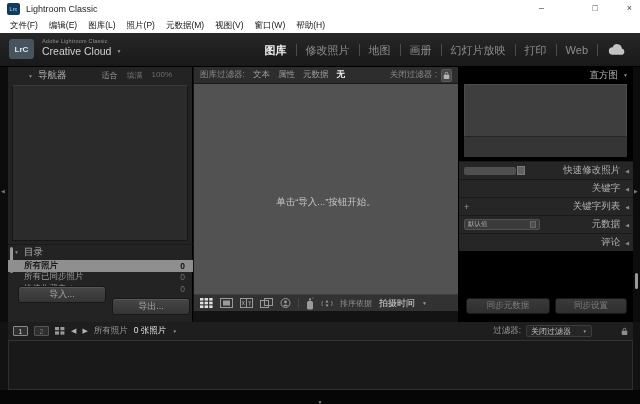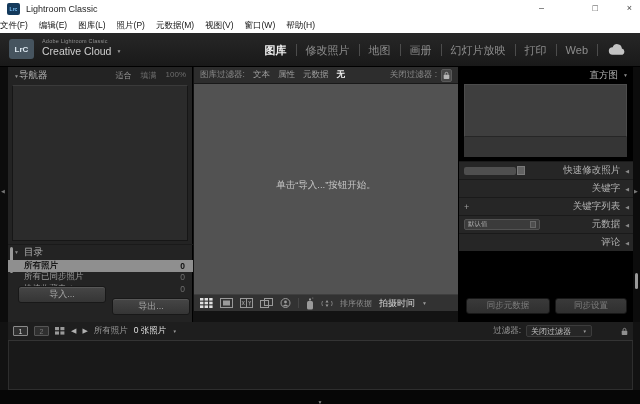--- a/index.html
+++ b/index.html
@@ -7,21 +7,21 @@
   .screen{position:relative;width:640px;height:404px;overflow:hidden;background:#fff;}
   .abs{position:absolute;}
 
   
   .titlebar{left:0;top:0;width:640px;height:18px;background:#ffffff;}
   .tb-icon{left:7px;top:3px;width:13px;height:12px;background:#14за;background:#143a5c;color:#7cc0f5;
     font-size:5px;font-weight:bold;border-radius:2px;display:flex;align-items:center;justify-content:center;}
   .tb-title{left:26px;top:4px;font-size:9px;color:#1f1f1f;}
   .tb-btn{top:2px;font-size:9px;color:#444;line-height:13px;}
   .menubar{left:0;top:18px;width:640px;height:15px;background:#ffffff;display:flex;align-items:center;
-    gap:11px;padding-left:0;font-size:8.5px;color:#141414;}
+    gap:11px;padding-left:10px;font-size:8.5px;color:#141414;}
   .menu-item{cursor:default;}
 
   
   .app{left:0;top:33px;width:640px;height:371px;background:#121212;}
 
   .header{left:0;top:0;width:640px;height:34px;background:linear-gradient(#272727,#191919);border-bottom:1px solid #000;}
   .lrc-logo{left:9px;top:6px;width:25px;height:20px;border-radius:3px;background:#46545f;color:#dde8f1;
     font-size:8px;font-weight:bold;display:flex;align-items:center;justify-content:center;}
   .app-name{left:42px;top:5px;font-size:5.5px;color:#8f8f8f;letter-spacing:.2px;}
   .account-row{left:42px;top:12px;display:flex;align-items:center;gap:5px;}
@@ -32,21 +32,21 @@
   .module.active{color:#f0f0f0;font-weight:bold;}
   .mod-div{width:1px;height:12px;background:#4c4c4c;}
 
   
   .strip{top:34px;width:8px;height:255px;background:#0c0c0c;}
   .strip .arrow{position:absolute;top:121px;left:1px;font-size:5px;color:#777;}
   .strip .thumb{position:absolute;left:2px;width:3px;border-radius:2px;background:#9a9a9a;}
 
   
   .left-panel{left:8px;top:34px;width:185px;height:255px;background:#232323;border-right:1px solid #000;}
-  .sec-header{display:flex;align-items:center;padding:0 6px;height:17px;}
+  .sec-header{display:flex;align-items:center;padding:0 20px;gap:5px;height:17px;}
   .sec-title{font-size:9.5px;color:#b4b4b4;}
   .disc{font-size:5px;color:#8a8a8a;}
   .zoomlbls{margin-left:auto;display:flex;gap:9px;}
   .zoomlbls span{font-size:8px;color:#6e6e6e;}
   .zoomlbls .zl-fit{color:#949494;}
   .nav-box{left:4px;top:18px;width:176px;height:156px;background:#2b2b2b;border:1px solid #161616;border-top-color:#3a3a3a;}
   .lp-thumb{left:2px;top:180px;width:3px;height:26px;background:#9a9a9a;border-radius:2px;}
   .cat-header{left:0;top:177px;width:185px;height:15px;display:flex;align-items:center;gap:5px;padding:0 6px;border-top:1px solid #1a1a1a;}
   .cat-rows{left:0;top:193px;width:185px;}
   .cat-row{height:11.5px;display:flex;align-items:center;padding:0 8px 0 16px;font-size:8.5px;color:#9c9c9c;}
@@ -62,21 +62,21 @@
   .center{left:194px;top:34px;width:264px;height:255px;background:#131313;}
   .filter-bar{left:0;top:0;width:264px;height:17px;background:#2d2d2d;border-bottom:1px solid #191919;
     display:flex;align-items:center;gap:8px;padding:0 6px;}
   .fb-label{font-size:8.5px;color:#8a8a8a;}
   .fb-tab{font-size:8.5px;color:#9c9c9c;}
   .fb-tab.active{color:#f2f2f2;font-weight:bold;}
   .fb-right{margin-left:auto;display:flex;align-items:center;gap:4px;}
   .lockbox{width:11px;height:13px;background:#474747;border:1px solid #5a5a5a;border-radius:2px;
     display:flex;align-items:center;justify-content:center;}
   .grid-area{left:0;top:17px;width:264px;height:216px;background:#525252;text-align:center;}
-  .empty-msg{padding-top:95px;font-size:9.5px;color:#c6c6c6;}
+  .empty-msg{padding-top:95px;font-size:9.5px;color:#c6c6c6;margin-top:17px;}
   .toolbar{left:0;top:227px;width:264px;height:17px;background:#323232;border-top:1px solid #3f3f3f;
     display:flex;align-items:center;gap:7px;padding:0 6px;}
   .tb-ico{display:flex;align-items:center;}
   .tb-sep{width:1px;height:10px;background:#454545;}
   .sort-label{font-size:8px;color:#8f8f8f;}
   .sort-value{font-size:9px;color:#dcdcdc;}
 
   
   .right-panel{left:458px;top:34px;width:175px;height:255px;background:#000000;border-left:1px solid #000;}
   .rp-header{display:flex;align-items:center;justify-content:flex-end;gap:5px;height:16px;padding:0 5px;}

